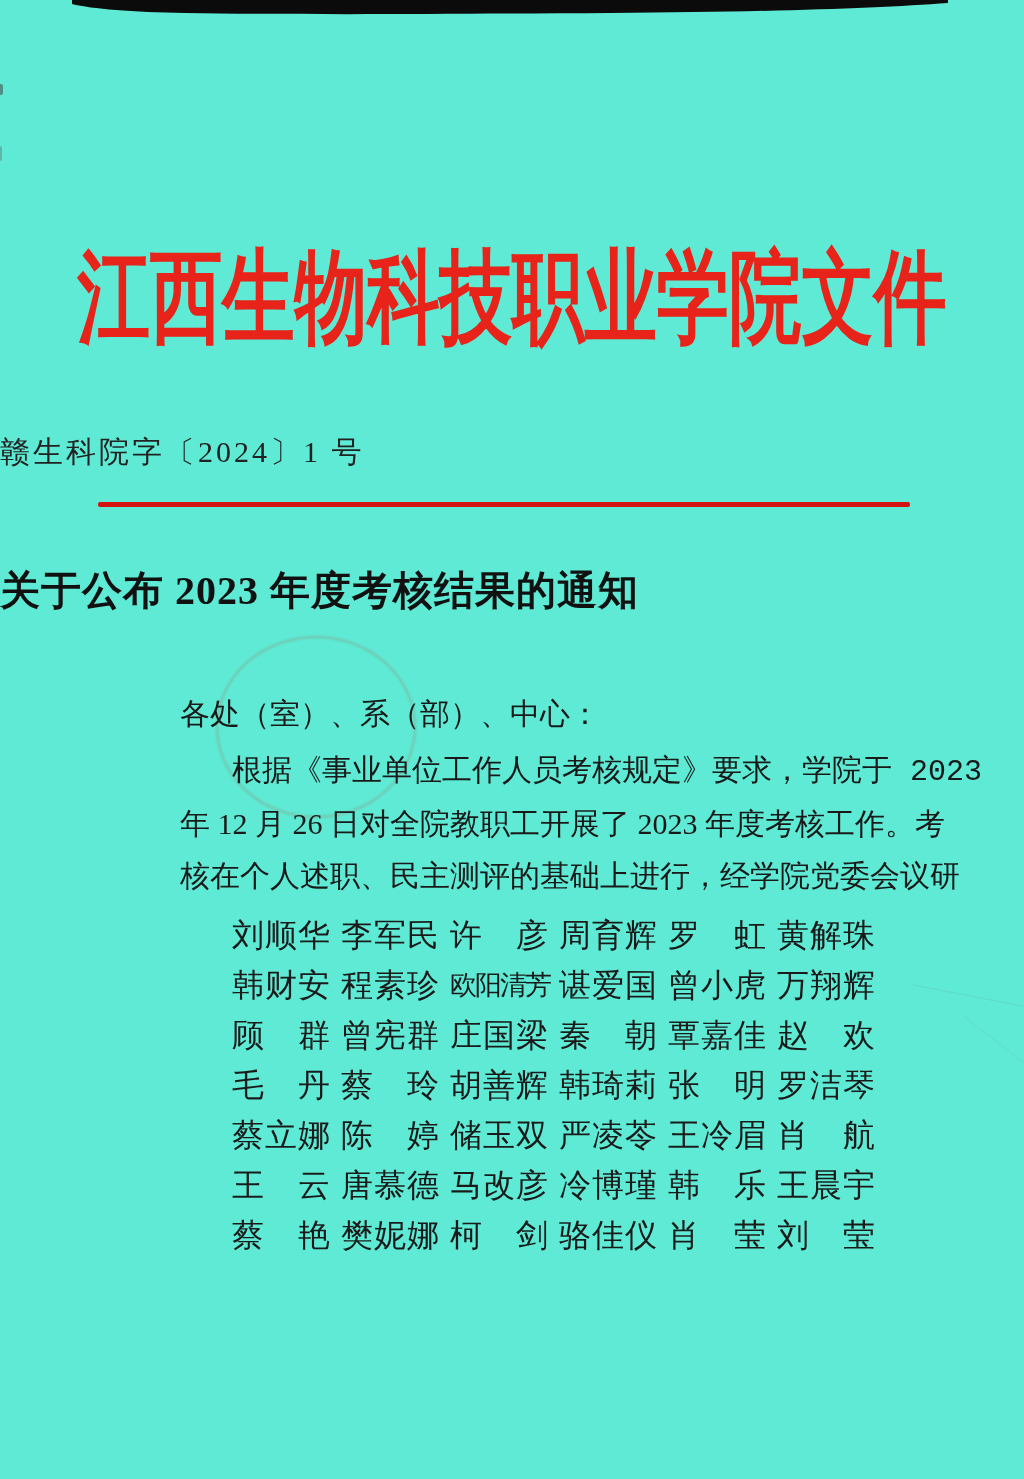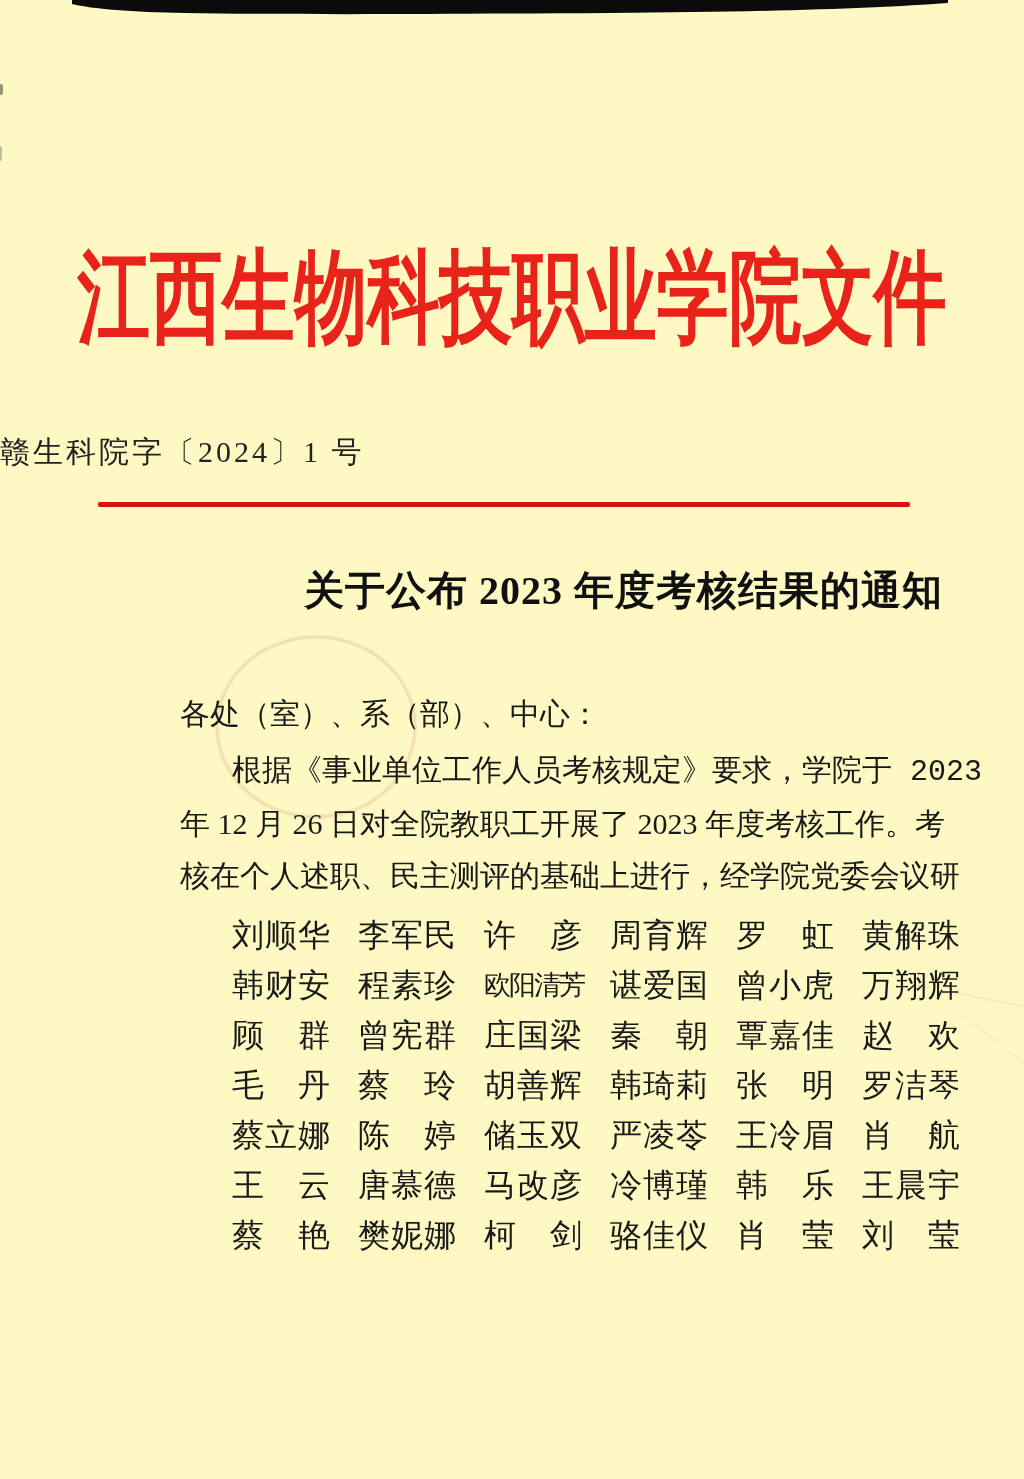--- a/index.html
+++ b/index.html
@@ -5,21 +5,21 @@
   html, body {
     margin: 0;
     padding: 0;
     background: #e9e9e9;
   }
   .page {
     position: relative;
     width: 1024px;
     height: 1479px;
     margin: 0 auto;
-    background: #fef9c3;
+    background: #5eead4;
     overflow: hidden;
     font-family: "Liberation Serif", "DejaVu Serif", serif;
     color: #1c1c1c;
   }
 
   
   .scan-bar {
     position: absolute;
     top: 0; left: 0;
     width: 1024px; height: 18px;
@@ -70,26 +70,25 @@
     top: 502px; left: 98px;
     width: 812px; height: 5px;
     border-radius: 2px;
   }
 
   
   .notice-title {
     position: absolute;
     top: 563px; left: 0;
     width: 895px;
-    text-align: right;
+    text-align: left;
     font-size: 40px;
     font-weight: 700;
     letter-spacing: 1px;
     color: #111;
-    padding-left: 48px;
   }
 
   
   .content {
     position: absolute;
     top: 688px; left: 180px;
     width: 722px;
     font-size: 30px;
     line-height: 52px;
     color: #191919;
@@ -98,21 +97,21 @@
   .para { margin-top: 6px; }
   .para .line { white-space: nowrap; }
   .para .line.first { text-indent: 52px; font-family: Liberation Mono, monospace; }
 
   
   .names-grid {
     margin-top: 8px;
     margin-left: 52px;
     display: grid;
     grid-template-columns: repeat(6, 101px);
-    column-gap: 25px;
+    column-gap: 8px;
     grid-auto-rows: 50px;
     align-items: center;
   }
   .name-cell {
     font-size: 32px;
     letter-spacing: 1px;
     white-space: pre;
     color: #1a1a1a;
   }
   .name-cell.long {

